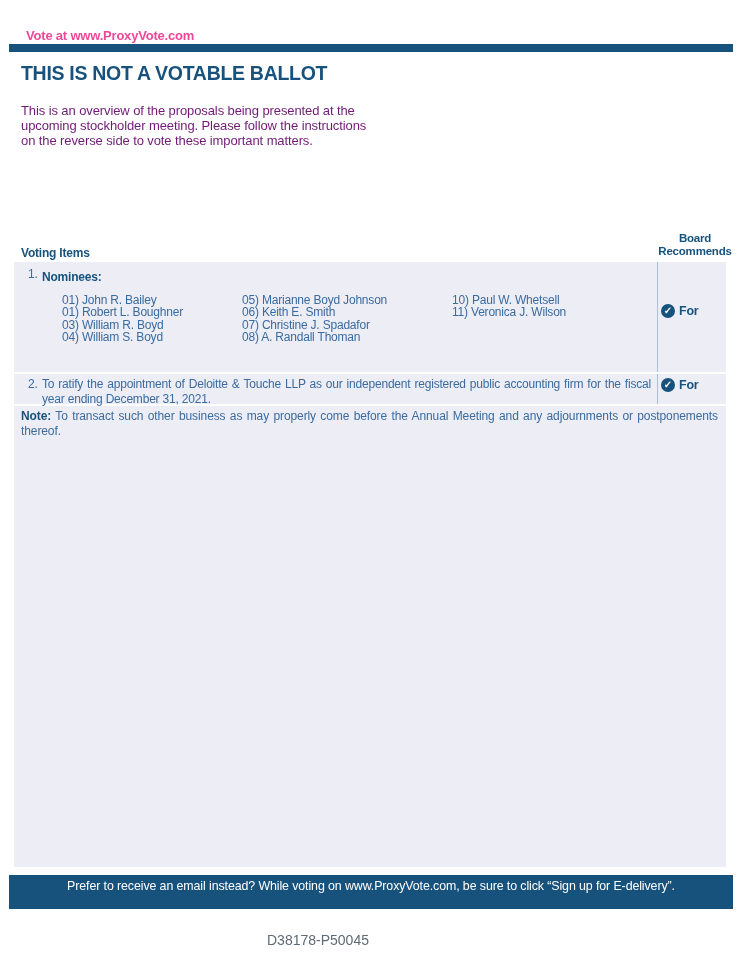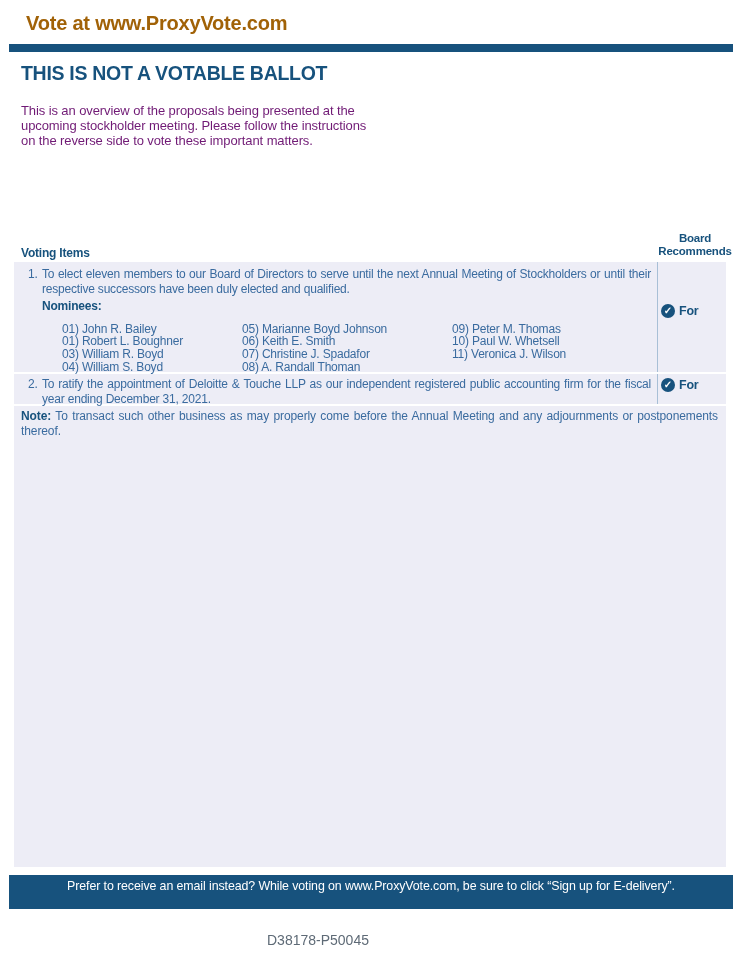--- a/index.html
+++ b/index.html
@@ -1,20 +1,20 @@
 <!DOCTYPE html>
 <html><head>
 <meta charset="utf-8">
 <style>
   html,body{margin:0;padding:0;background:#ffffff;}
   body{width:742px;height:960px;font-family:"Liberation Sans",sans-serif;}
   .page{position:relative;width:742px;height:960px;background:#ffffff;overflow:hidden;}
 
-  .title{position:absolute;left:26px;top:12px;font-size:20px;font-weight:bold;
-         color:#a16207;letter-spacing:-0.2px;}
+  .title{position:absolute;left:26px;top:28px;font-size:13px;font-weight:bold;
+         color:#ec4899;letter-spacing:-0.2px;}
   .rule{position:absolute;left:9px;top:44px;width:724px;height:8px;background:#17527D;}
 
   .h1{position:absolute;left:21px;top:62px;font-size:19.5px;font-weight:bold;
       color:#17527D;letter-spacing:-0.3px;}
   .intro{position:absolute;left:21px;top:104px;width:352px;font-size:13px;
          line-height:14.9px;color:#701a75;letter-spacing:-0.1px;}
 
   .voting-items-label{position:absolute;left:21px;top:246px;font-size:12px;
          font-weight:bold;color:#17527D;letter-spacing:-0.2px;}
   .recommends-header{position:absolute;left:653px;top:232px;width:84px;text-align:center;
@@ -69,37 +69,35 @@
   <div class="voting-items-label">Voting Items</div>
   <div class="recommends-header">
     <div>Board</div>
     <div>Recommends</div>
   </div>
 
   <div class="row row1">
     <div class="main-cell">
       <div class="item-number">1.</div>
       <div class="item-content">
-        <div class="item-text">To elect eleven members to our Board of Directors to serve until the next Annual Meeting of Stockholders or until their respective successors have been duly elected and qualified.</div>
         <div class="nominees-label">Nominees:</div>
         <div class="nominee-grid">
           <div class="ncol1">
             <div>01) John R. Bailey</div>
             <div>01) Robert L. Boughner</div>
             <div>03) William R. Boyd</div>
             <div>04) William S. Boyd</div>
           </div>
           <div class="ncol2">
             <div>05) Marianne Boyd Johnson</div>
             <div>06) Keith E. Smith</div>
             <div>07) Christine J. Spadafor</div>
             <div>08) A. Randall Thoman</div>
           </div>
           <div class="ncol3">
-            <div>09) Peter M. Thomas</div>
             <div>10) Paul W. Whetsell</div>
             <div>11) Veronica J. Wilson</div>
           </div>
         </div>
       </div>
     </div>
     <div class="rec-cell">
       <div class="for-badge">
         <span class="check-circle">✓</span>
         <span class="for-label">For</span>

